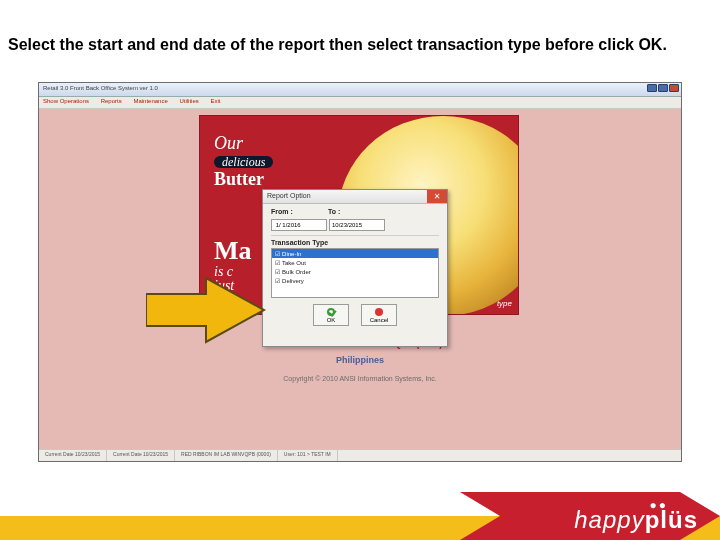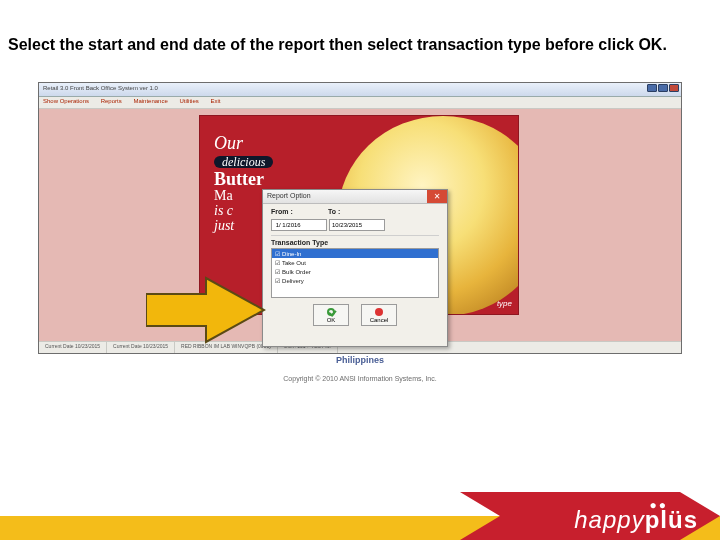--- a/index.html
+++ b/index.html
@@ -1,33 +1,33 @@
 <!DOCTYPE html>
 <html><head>
 <meta charset="utf-8">
 <style>
   *{box-sizing:border-box;margin:0;padding:0;}
   body{width:720px;height:540px;background:#fff;font-family:Arial,Helvetica,sans-serif;position:relative;overflow:hidden;}
   .instruction{position:absolute;left:8px;top:35px;width:680px;font-size:16px;font-weight:bold;color:#000;line-height:1.3;}
   
-  .app-wrap{position:absolute;left:38px;top:82px;width:644px;height:272px;background:#e5b9b4;border:1px solid #6d6d6d;}
+  .app-wrap{position:absolute;left:38px;top:82px;width:644px;height:380px;background:#e5b9b4;border:1px solid #6d6d6d;}
   .titlebar{height:14px;background:linear-gradient(#e9f0fa,#cdd9ec);border-bottom:1px solid #9aa;position:relative;font-size:6px;color:#444;padding:2px 4px;}
   .titlebar .winbtns{position:absolute;right:2px;top:1px;display:flex;gap:1px;}
   .titlebar .winbtns span{width:10px;height:8px;background:#4a6ca8;border:1px solid #2b3f63;border-radius:1px;display:block;}
   .titlebar .winbtns span:last-child{background:#c24a3a;}
   .menubar{height:12px;background:#ecebe6;border-bottom:1px solid #c9c9c4;font-size:6px;padding:1px 4px;color:#a20;}
   .menubar span{margin-right:10px;}
   .client{position:absolute;left:0;top:26px;right:0;bottom:14px;}
   .poster{position:absolute;left:160px;top:6px;width:320px;height:200px;background:#b71f2a;border:1px solid #8e1620;overflow:hidden;}
   .poster .mamon{position:absolute;right:-30px;top:0;width:210px;height:200px;background:radial-gradient(ellipse at 40% 35%,#fff4c2 0%,#f7df77 35%,#e7b43c 60%,#b97f1f 85%);border-radius:50%;}
   .poster .txt{position:absolute;left:14px;top:18px;color:#fff;font-family:Georgia,serif;font-style:italic;line-height:1.05;}
   .poster .our{font-size:18px;}
   .poster .deli{display:inline-block;background:#0f172a;color:#fff;font-size:12px;padding:0 8px;border-radius:9px;margin:2px 0;font-style:italic;font-family:cursive;}
   .poster .butter{font-size:18px;font-weight:bold;font-style:normal;}
-  .poster .ma{font-size:14px;font-weight:normal;font-style:normal;}
+  .poster .ma{font-size:26px;font-weight:bold;font-style:normal;margin-top:48px;}
   .poster .isc{font-size:14px;}
   .poster .rbb{position:absolute;right:6px;bottom:6px;font-size:8px;color:#fff;font-style:italic;}
   .infolines{position:absolute;left:0;top:230px;width:100%;text-align:center;font-size:9px;}
   .infolines .l1{color:#c21a2c;font-weight:bold;}
   .infolines .l2{color:#c21a2c;font-weight:bold;margin-top:6px;}
   .infolines .l3{color:#495e95;font-weight:bold;margin-top:6px;}
   .infolines .l4{color:#6c6c6c;font-size:7px;margin-top:10px;}
   .statusbar{position:absolute;left:0;right:0;bottom:0;height:12px;background:#ecebe6;border-top:1px solid #c9c9c4;font-size:5px;color:#555;display:flex;}
   .statusbar span{border-right:1px solid #c9c9c4;padding:1px 6px;}
   

